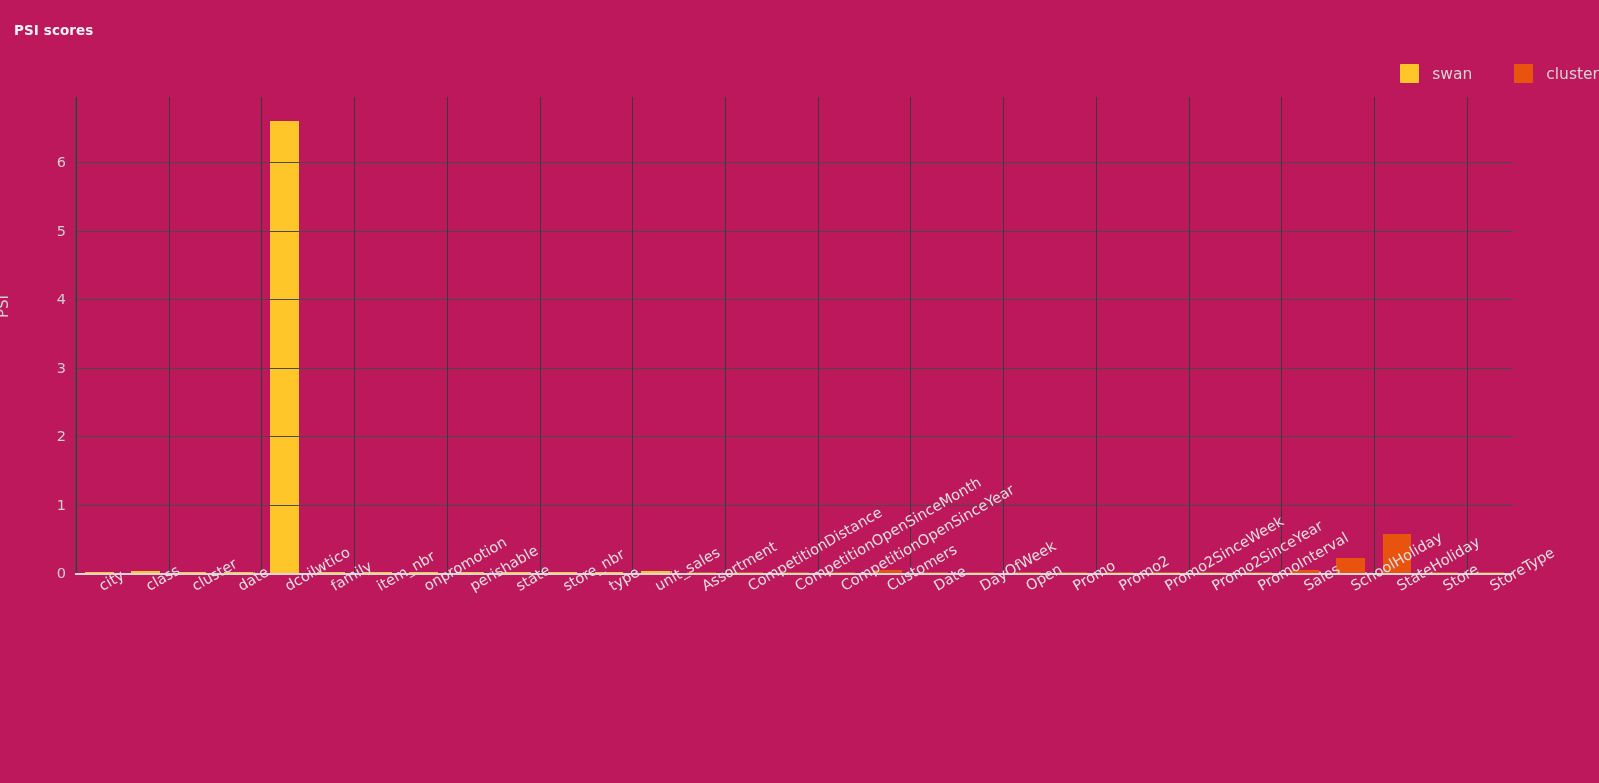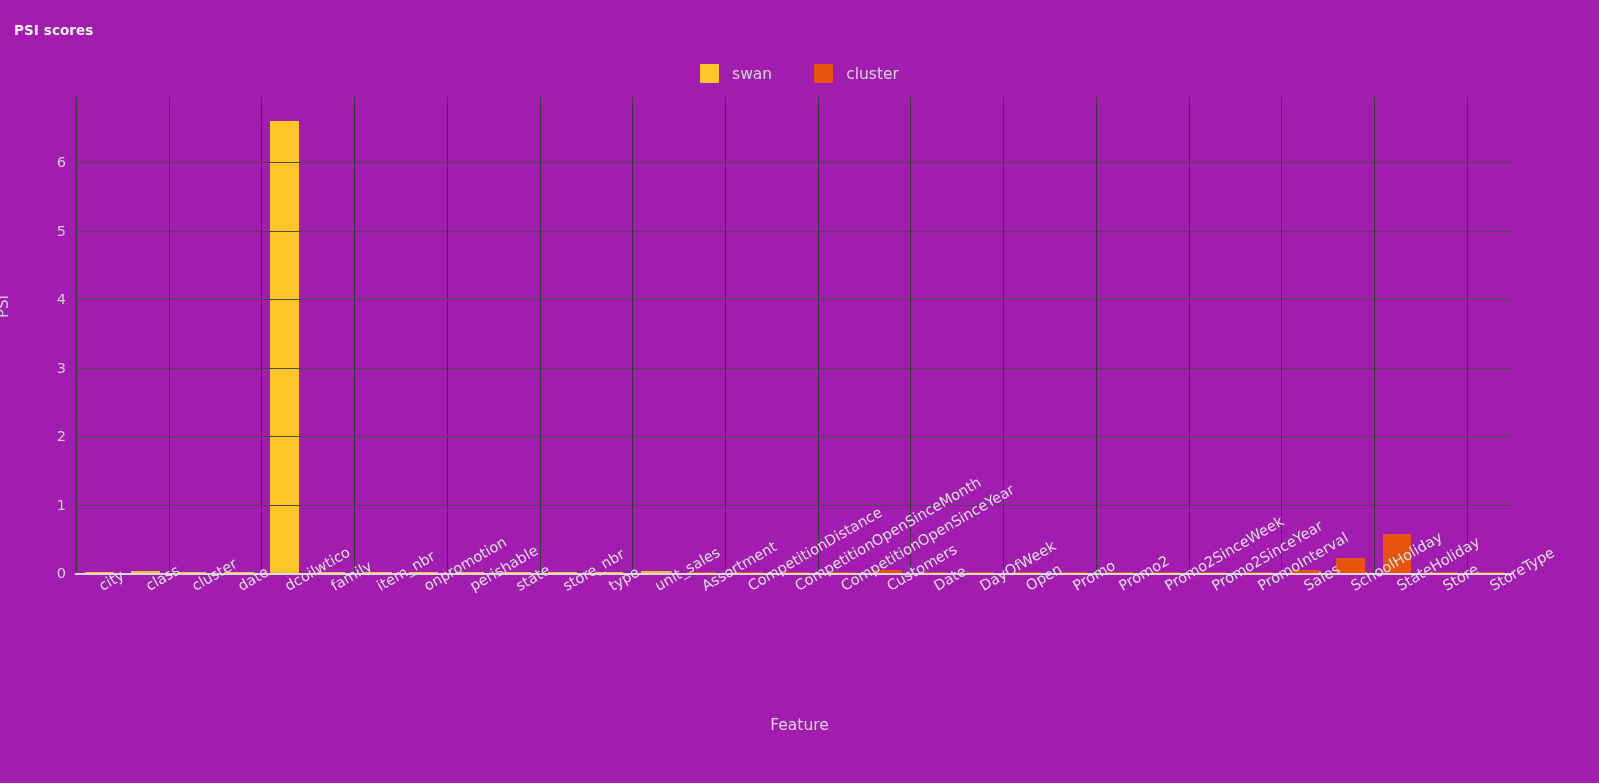--- a/index.html
+++ b/index.html
@@ -11,40 +11,40 @@
     width: 1599px;
     height: 783px;
     overflow: hidden;
     font-family: "DejaVu Sans", sans-serif;
     color: #e8e8e8;
   }
   .page {
     position: relative;
     width: 1599px;
     height: 783px;
-    background: #a21caf;
+    background: #be185d;
   }
   
   .chart-title {
     position: absolute;
     left: 14px;
     top: 22px;
     font-size: 13.5px;
     font-weight: bold;
     color: #f2f2f2;
     letter-spacing: 0.1px;
   }
   
   .legend {
     position: absolute;
     top: 64px;
     left: 0;
     width: 1599px;
     display: flex;
-    justify-content: center;
+    justify-content: flex-end;
     align-items: center;
     gap: 42px;
   }
   .legend-item {
     display: flex;
     align-items: center;
     gap: 13px;
   }
   .legend-swatch {
     width: 19px;
@@ -254,15 +254,14 @@
       <div class="xtick-label" style="left: 1115.98px;">Promo2</div>
       <div class="xtick-label" style="left: 1162.34px;">Promo2SinceWeek</div>
       <div class="xtick-label" style="left: 1208.69px;">Promo2SinceYear</div>
       <div class="xtick-label" style="left: 1255.05px;">PromoInterval</div>
       <div class="xtick-label" style="left: 1301.4px;">Sales</div>
       <div class="xtick-label" style="left: 1347.76px;">SchoolHoliday</div>
       <div class="xtick-label" style="left: 1394.11px;">StateHoliday</div>
       <div class="xtick-label" style="left: 1440.47px;">Store</div>
       <div class="xtick-label" style="left: 1486.82px;">StoreType</div>
     </div>
-  <div class="x-axis-title">Feature</div>
 
 </div>
 
 </body></html>

